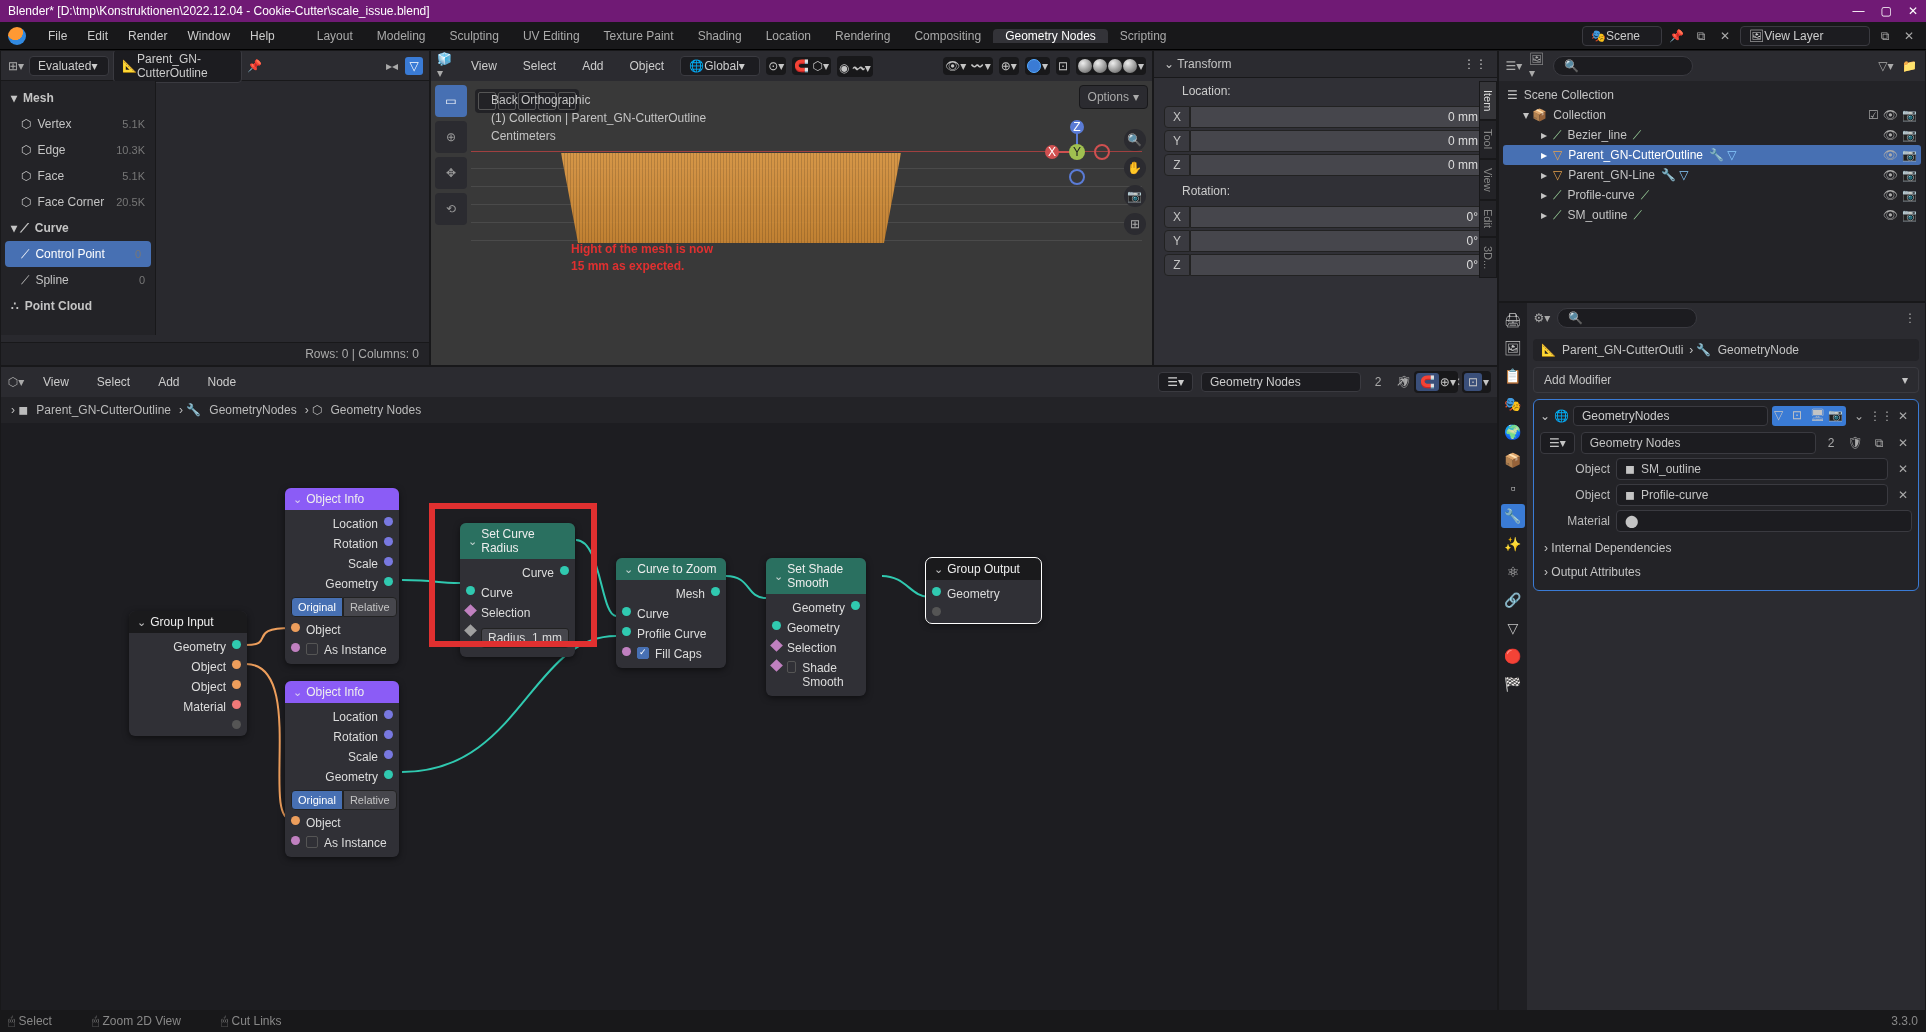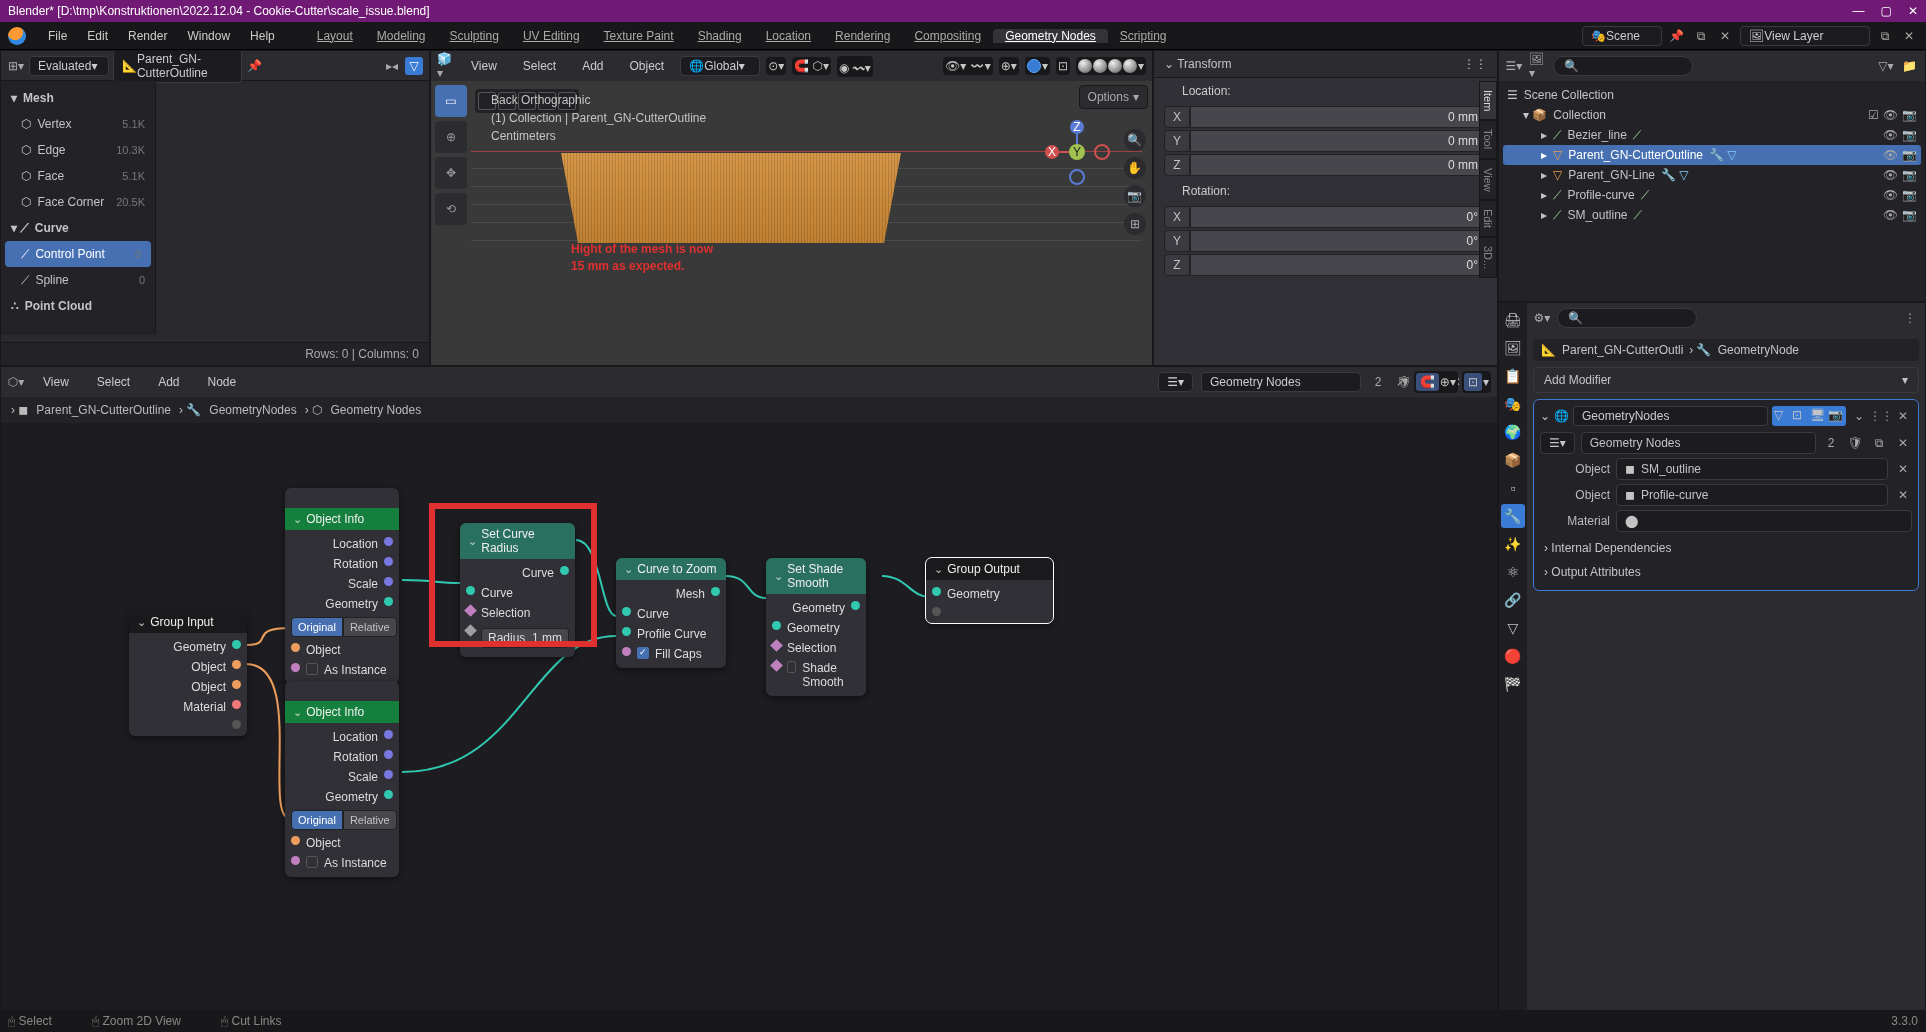--- a/index.html
+++ b/index.html
@@ -3,21 +3,21 @@
 <meta charset="utf-8">
 <style>
 * { margin: 0; padding: 0; box-sizing: border-box; font-family: -apple-system, "Segoe UI", sans-serif; font-size: 12px; user-select: none; }
 body { background: #29292e; color: #c4c4c4; width: 1926px; height: 1032px; overflow: hidden; }
 .titlebar { background: #701a75; color: #fff; height: 22px; display: flex; align-items: center; padding: 0 8px; justify-content: space-between; }
 .titlebar .winbtns { display: flex; gap: 16px; font-size: 14px; }
 .topbar { background: #18181a; height: 28px; display: flex; align-items: center; padding: 0 8px; border-bottom: 1px solid #000; }
 .logo-icon { width: 18px; height: 18px; border-radius: 50%; background: radial-gradient(circle at 40% 30%, #ff9933 45%, #3189e0 48%); margin-right: 12px; }
 .menu-item { padding: 4px 10px; color: #ccc; }
 .tabs { display: flex; margin-left: 20px; }
-.tab { padding: 0 12px; color: #aaa; text-decoration: underline; }
+.tab { padding: 0 12px; color: #aaa; }
 .tab.active { background: #333338; color: #fff; border-radius: 4px 4px 0 0; }
 .topbar-right { margin-left: auto; display: flex; align-items: center; gap: 6px; }
 .dropdown-dark { background: #1c1c20; border: 1px solid #3a3a40; border-radius: 4px; padding: 2px 8px; color: #ccc; min-width: 80px; display: inline-flex; align-items: center; }
 .icon-btn { width: 18px; height: 18px; display: inline-flex; align-items: center; justify-content: center; color: #aaa; border-radius: 3px; }
 .icon-btn.blue { color: #5a9adf; }
 .main-grid { display: grid; grid-template-columns: 430px 723px 345px 428px; grid-template-rows: 316px 1fr; height: 980px; }
 .panel { background: #29292e; border: 1px solid #18181a; position: relative; overflow: hidden; }
 .panel-header { background: #2b2b30; height: 30px; display: flex; align-items: center; padding: 0 6px; border-bottom: 1px solid #18181a; gap: 4px; }
 
 
@@ -88,21 +88,21 @@
 
 .node-editor { grid-column: 1 / span 3; grid-row: 2; background: #1d1d21; position: relative; }
 .ne-header { height: 30px; background: #2b2b30; display: flex; align-items: center; padding: 0 6px; gap: 8px; }
 .ne-header-right { position: absolute; right: 6px; top: 0; height: 30px; display: flex; align-items: center; gap: 4px; }
 .ne-bread { height: 26px; background: #232327; display: flex; align-items: center; padding: 0 10px; gap: 8px; color: #bbb; }
 .canvas { position: absolute; inset: 56px 0 0 0; }
 .node { position: absolute; background: #303036; border-radius: 6px; box-shadow: 0 2px 6px rgba(0,0,0,0.5); overflow: hidden; }
 .node-hdr { padding: 4px 8px; font-size: 12px; color: #eee; display: flex; align-items: center; gap: 4px; }
 .node-hdr::before { content: "⌄"; font-size: 11px; opacity: 0.8; }
 .n-green .node-hdr { background: #2a7060; } 
-.n-red .node-hdr { background: #15803d; margin-top: 20px; }
+.n-red .node-hdr { background: #8b5cf6; }
 .n-black .node-hdr { background: #1a1a1c; }
 .node.sel { outline: 1px solid #fff; }
 .n-body { padding: 4px 6px; }
 .sock { display: flex; align-items: flex-start; gap: 6px; padding: 3px 0; font-size: 11.5px; color: #ddd; }
 .sock.out { justify-content: flex-end; }
 .dot { width: 9px; height: 9px; border-radius: 50%; flex-shrink: 0; }
 .dot.geo { background: #30c9b0; } .dot.vec { background: #7878e0; } .dot.obj { background: #ed9e5c; }
 .dot.bool { background: #c080c0; } .dot.mat { background: #ef7878; } .dot.float { background: #a0a0a0; }
 .diamond { width: 9px; height: 9px; transform: rotate(45deg); background: #30c9b0; flex-shrink:0; }
 .node-btns { display: flex; gap: 0; margin: 3px 0; }
@@ -618,21 +618,21 @@
               <span>Selection</span>
             </div>
           <div class="sock">
               <span class="diamond" style="background:#c080c0"></span>
               <span class="chk"></span> 
               <span>Shade Smooth</span>
             </div>
         </div>
       </div>
 
-      <div class="node n-black sel" style="left:925px;top:135px;width:127px">
+      <div class="node n-black sel" style="left:925px;top:135px;width:115px">
         <div class="node-hdr">Group Output</div>
         <div class="n-body">
           <div class="sock">
               <span class="dot geo"></span>
               <span>Geometry</span>
             </div>
           <div class="sock">
               <span class="dot float" style="background:#555"></span>
             </div>
         </div>

